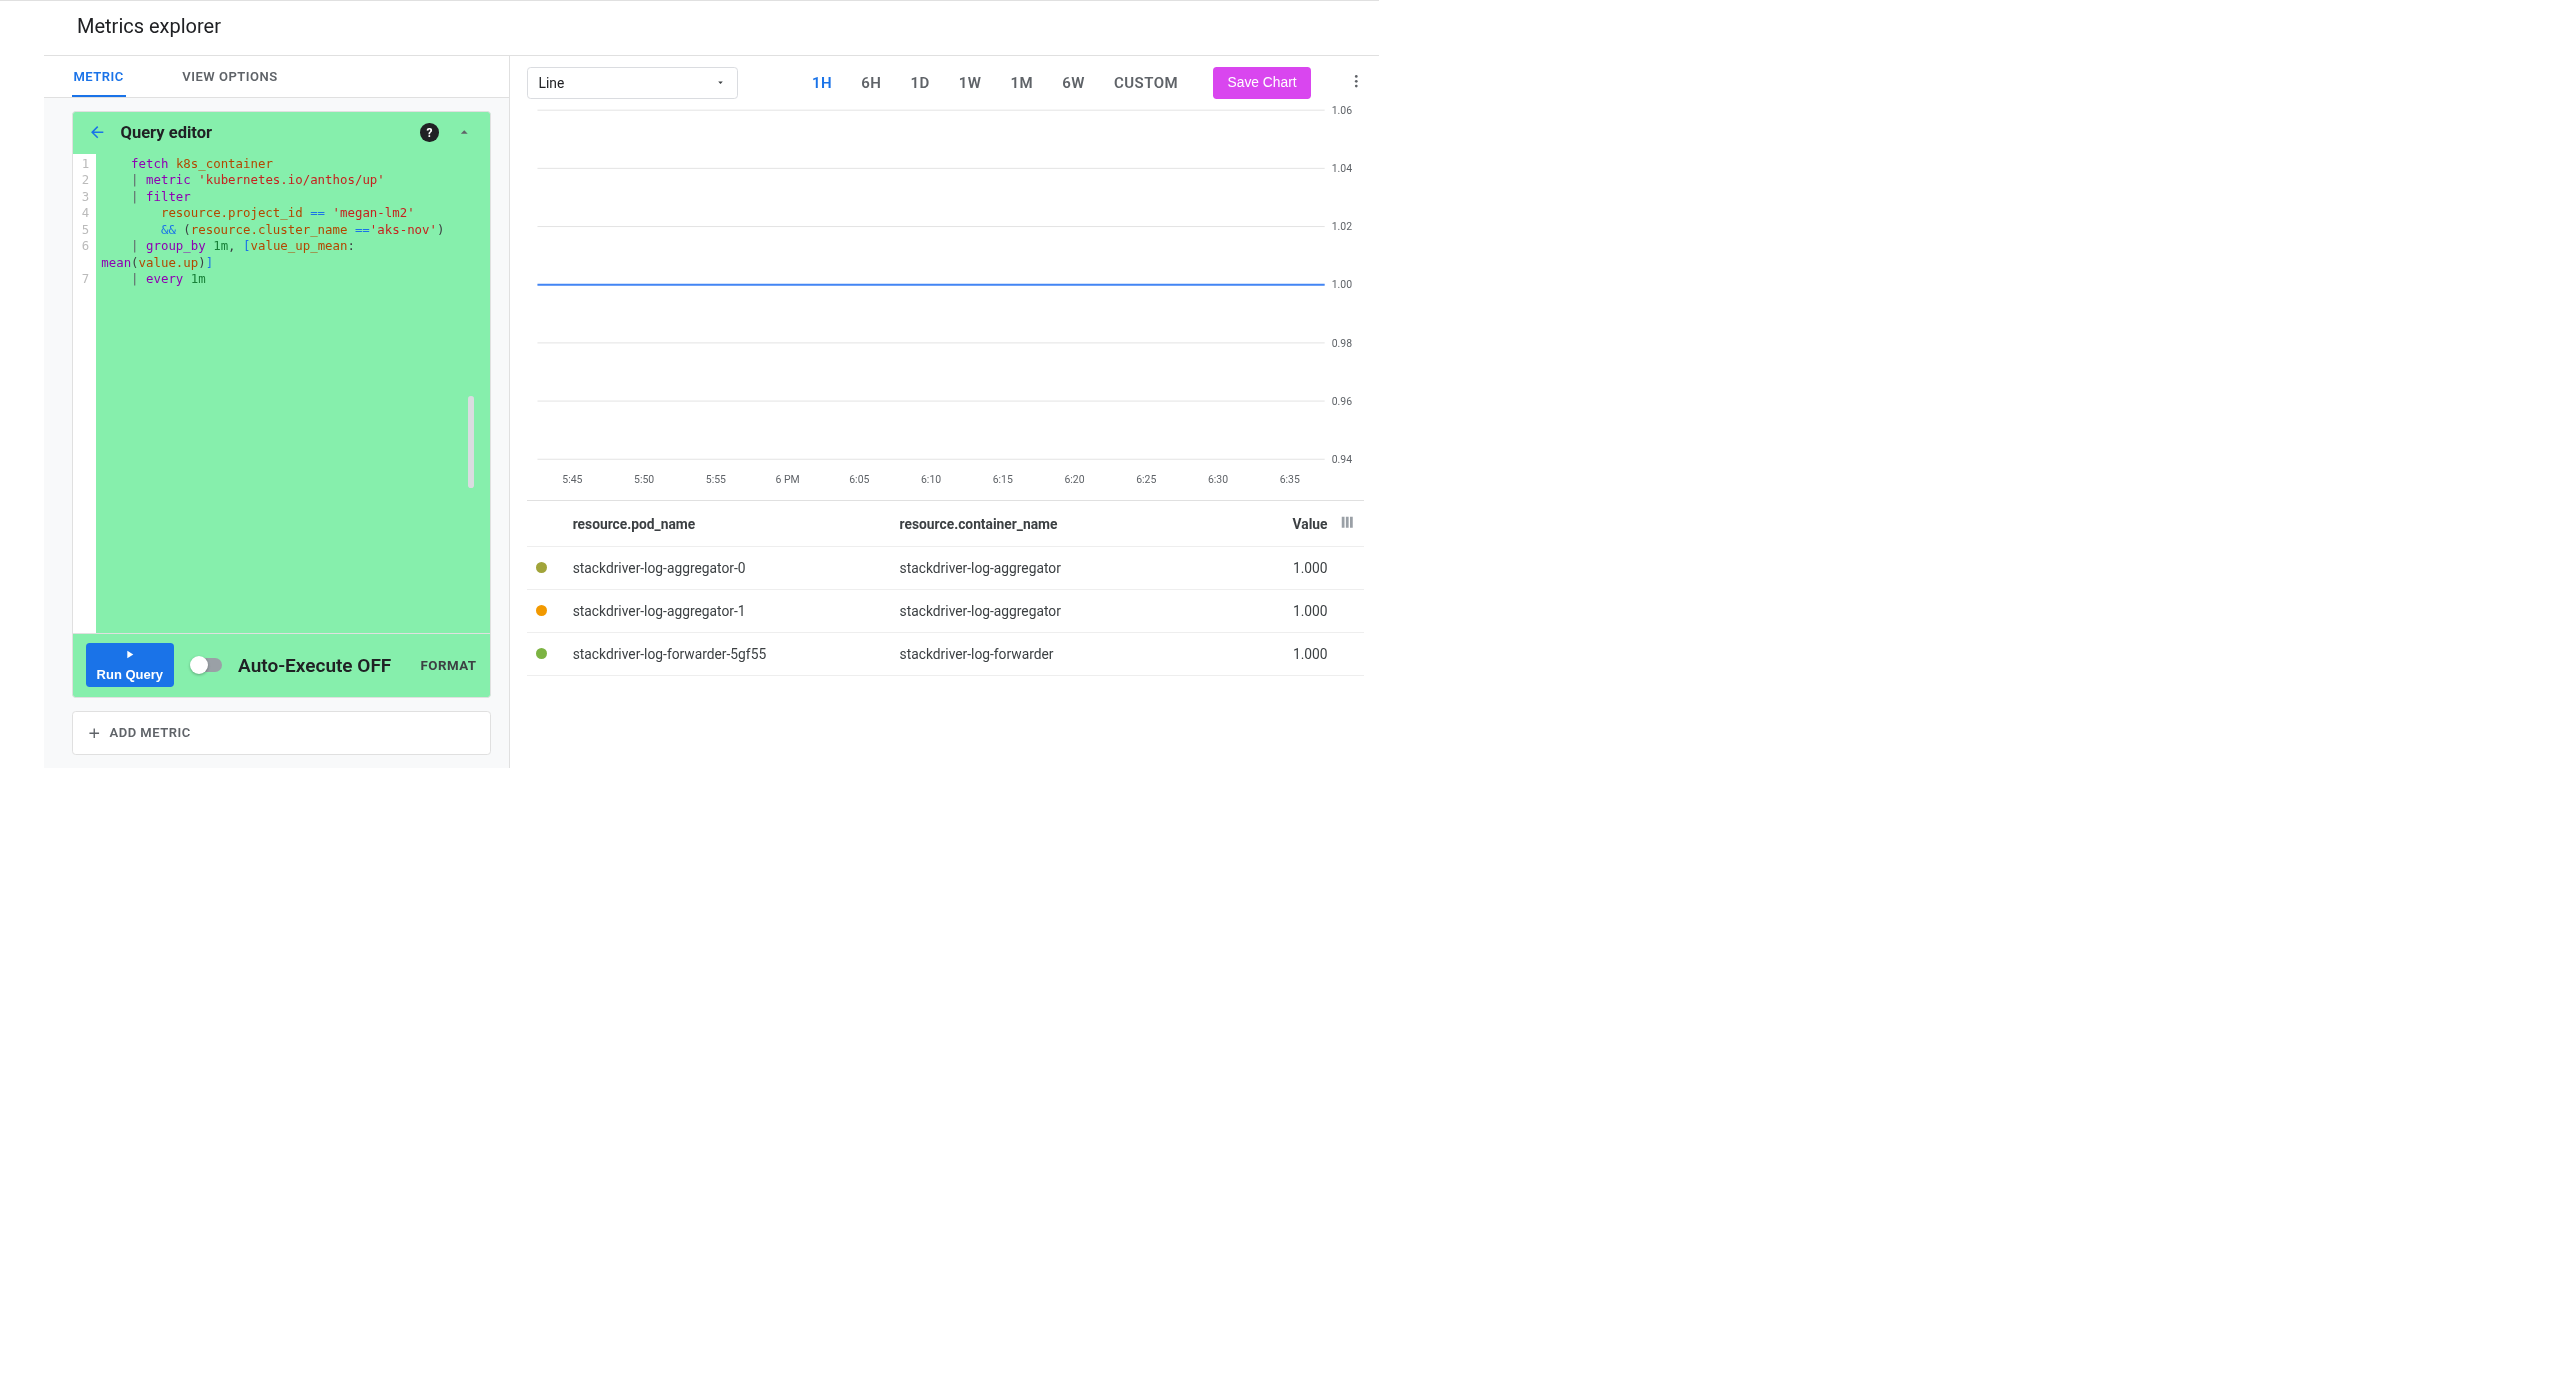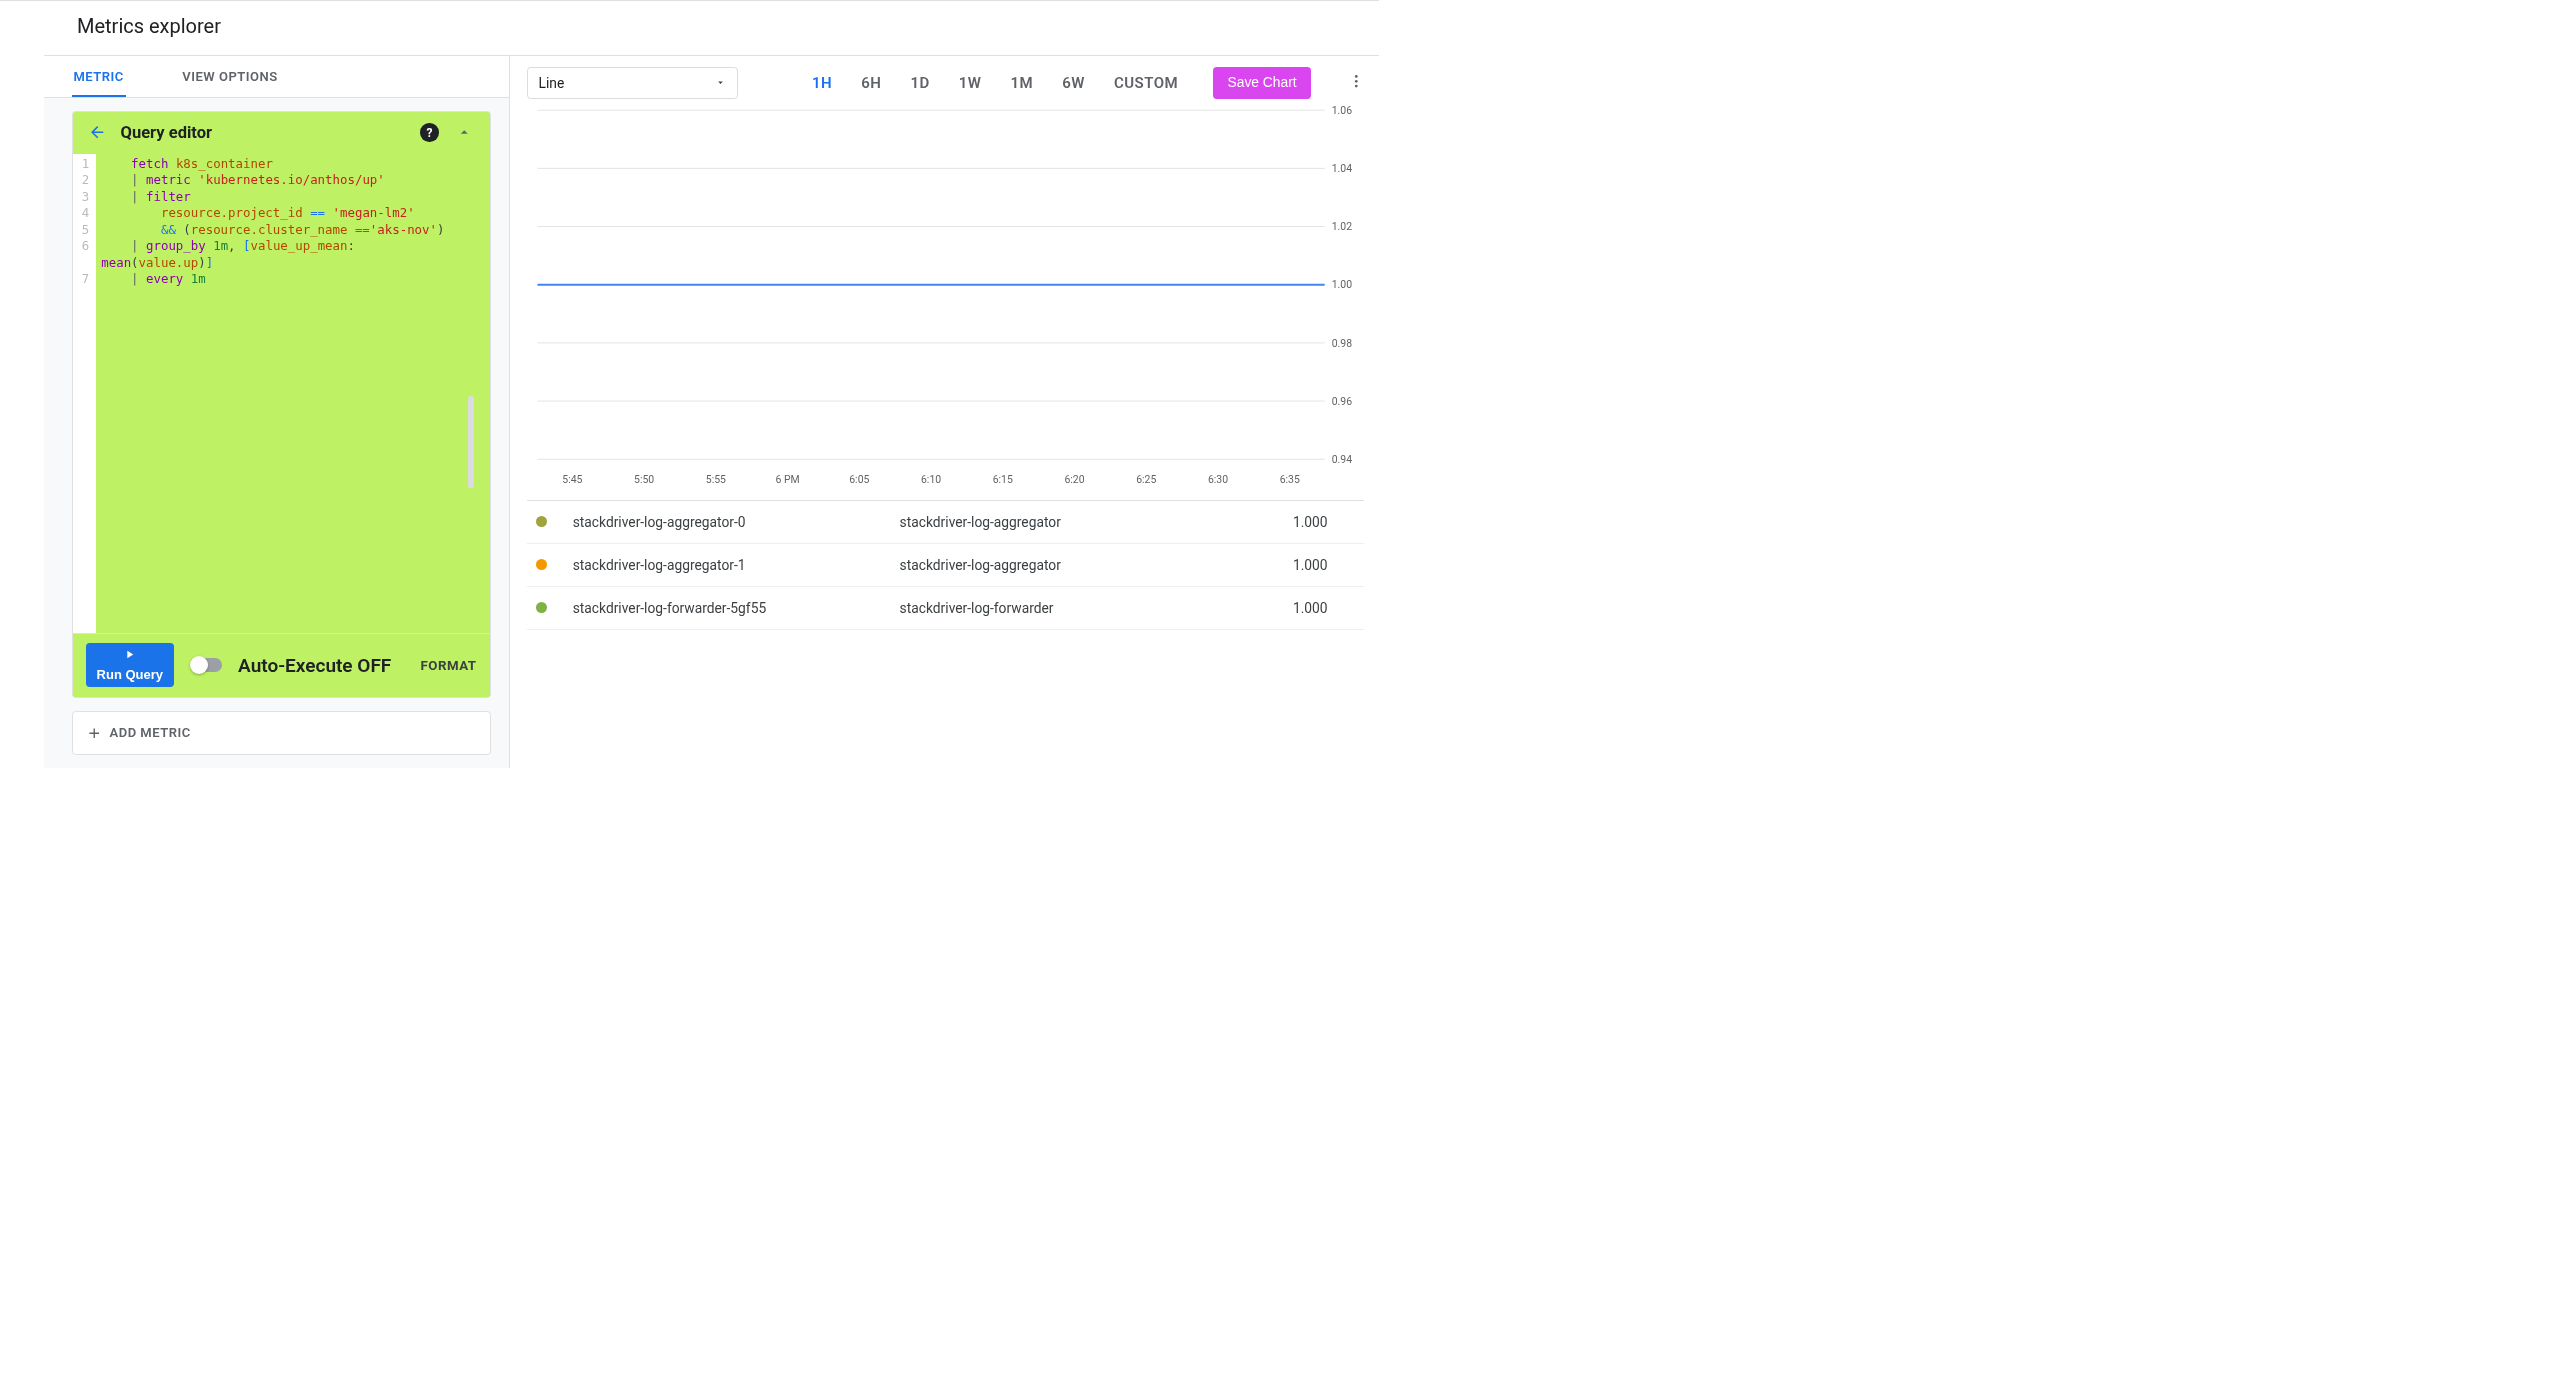--- a/index.html
+++ b/index.html
@@ -52,21 +52,21 @@
     color: #5f6368;
     cursor: pointer;
     border-bottom: 2.8px solid transparent;
   }
   .tab.active {
     color: #1a73e8;
     border-bottom-color: #1a73e8;
   }
   .card {
     margin: 13px 18.4px 0 27.6px;
-    background: #bef264;
+    background: #86efac;
     border: 0.9px solid #e0e0e0;
     border-radius: 3.7px;
     flex: 1;
     display:flex;
     flex-direction:column;
     overflow:hidden;
   }
   .card-header {
     display: flex;
     align-items: center;
@@ -309,20 +309,31 @@
             <text class="axis-text" x="545.2" y="416" text-anchor="middle">6:15</text>
             <text class="axis-text" x="627.4" y="416" text-anchor="middle">6:20</text>
             <text class="axis-text" x="709.6" y="416" text-anchor="middle">6:25</text>
             <text class="axis-text" x="791.8000000000001" y="416" text-anchor="middle">6:30</text>
             <text class="axis-text" x="874" y="416" text-anchor="middle">6:35</text>
             <line class="series-line" x1="12" y1="200" x2="914" y2="200"></line>
           </svg>
       </div>
 
       <div class="table">
+        <div class="thead">
+          <span></span>
+          <span>resource.pod_name</span>
+          <span>resource.container_name</span>
+          <span style="text-align:right;">Value</span>
+          <span class="cols-icon" style="text-align:right;">
+            <svg viewBox="0 0 24 24">
+                <path d="M4 4h4v16H4zM10 4h4v16h-4zM16 4h4v16h-4z"></path>
+              </svg>
+          </span>
+        </div>
         <div id="tbody">
             <div class="trow">
     <span><span class="legend-dot" style="background:#a1a43a"></span></span>
     <span>stackdriver-log-aggregator-0</span>
     <span>stackdriver-log-aggregator</span>
     <span style="text-align:right;">1.000</span>
     <span></span>
             </div>
             <div class="trow">
     <span><span class="legend-dot" style="background:#f29900"></span></span>

